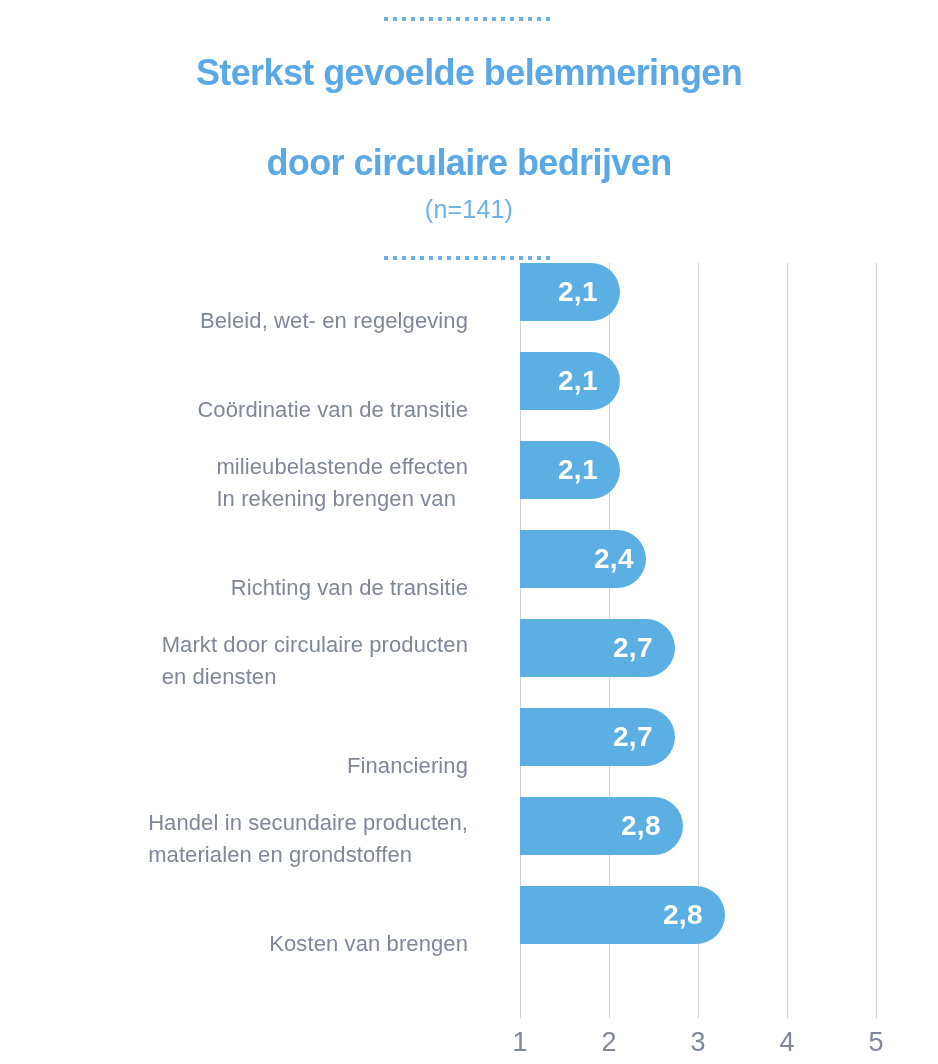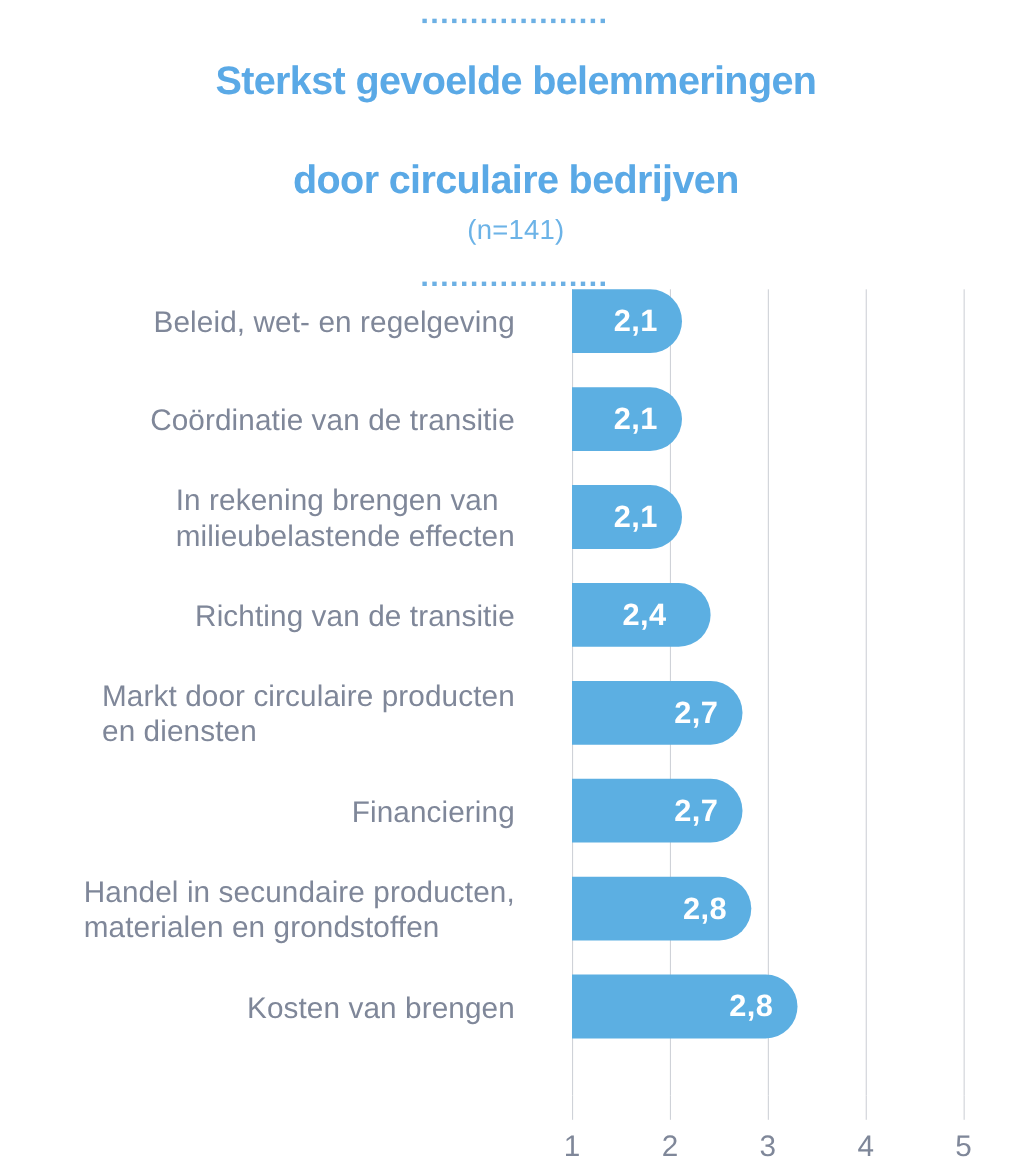--- a/index.html
+++ b/index.html
@@ -93,25 +93,25 @@
     position: relative;
     height: 89px;
   }
   .row-label {
     position: absolute;
     right: 470px;          
     top: 0;
     height: 89px;
     display: flex;
     flex-direction: column;
-    justify-content: center;
+    justify-content: flex-end;
     align-items: flex-start;
     text-align: left;
     color: #7f8799;
-    font-size: 27px;
+    font-size: 22px;
     line-height: 32px;
     white-space: nowrap;
     letter-spacing: 0.1px;
   }
   .row-label .lbl-line { display: block; }
   .bar-track {
     position: absolute;
     left: 520px;
     top: 15px;
     height: 58px;
@@ -202,35 +202,35 @@
         <div class="row-label" style="color: rgb(127, 135, 153);">
           <span class="lbl-line">Coördinatie van de transitie</span>
         </div>
         <div class="bar-track" style="width: 100px;">
           <div class="bar" style="width: 100px; background: rgb(92, 175, 226);"></div>
           <div class="bar-value" style="color: rgb(255, 255, 255); right: 22px;">2,1</div>
         </div>
       </div>
       <div class="bar-row">
         <div class="row-label" style="color: rgb(127, 135, 153);">
+          <span class="lbl-line">milieubelastende effecten</span>
           <span class="lbl-line">In rekening brengen van</span>
-          <span class="lbl-line">milieubelastende effecten</span>
         </div>
         <div class="bar-track" style="width: 100px;">
           <div class="bar" style="width: 100px; background: rgb(92, 175, 226);"></div>
           <div class="bar-value" style="color: rgb(255, 255, 255); right: 22px;">2,1</div>
         </div>
       </div>
       <div class="bar-row">
         <div class="row-label" style="color: rgb(127, 135, 153);">
           <span class="lbl-line">Richting van de transitie</span>
         </div>
         <div class="bar-track" style="width: 126px;">
           <div class="bar" style="width: 126px; background: rgb(92, 175, 226);"></div>
-          <div class="bar-value" style="color: rgb(255, 255, 255); right: 40px;">2,4</div>
+          <div class="bar-value" style="color: rgb(255, 255, 255); right: 12px;">2,4</div>
         </div>
       </div>
       <div class="bar-row">
         <div class="row-label" style="color: rgb(127, 135, 153);">
           <span class="lbl-line">Markt door circulaire producten</span>
           <span class="lbl-line">en diensten</span>
         </div>
         <div class="bar-track" style="width: 155px;">
           <div class="bar" style="width: 155px; background: rgb(92, 175, 226);"></div>
           <div class="bar-value" style="color: rgb(255, 255, 255); right: 22px;">2,7</div>

